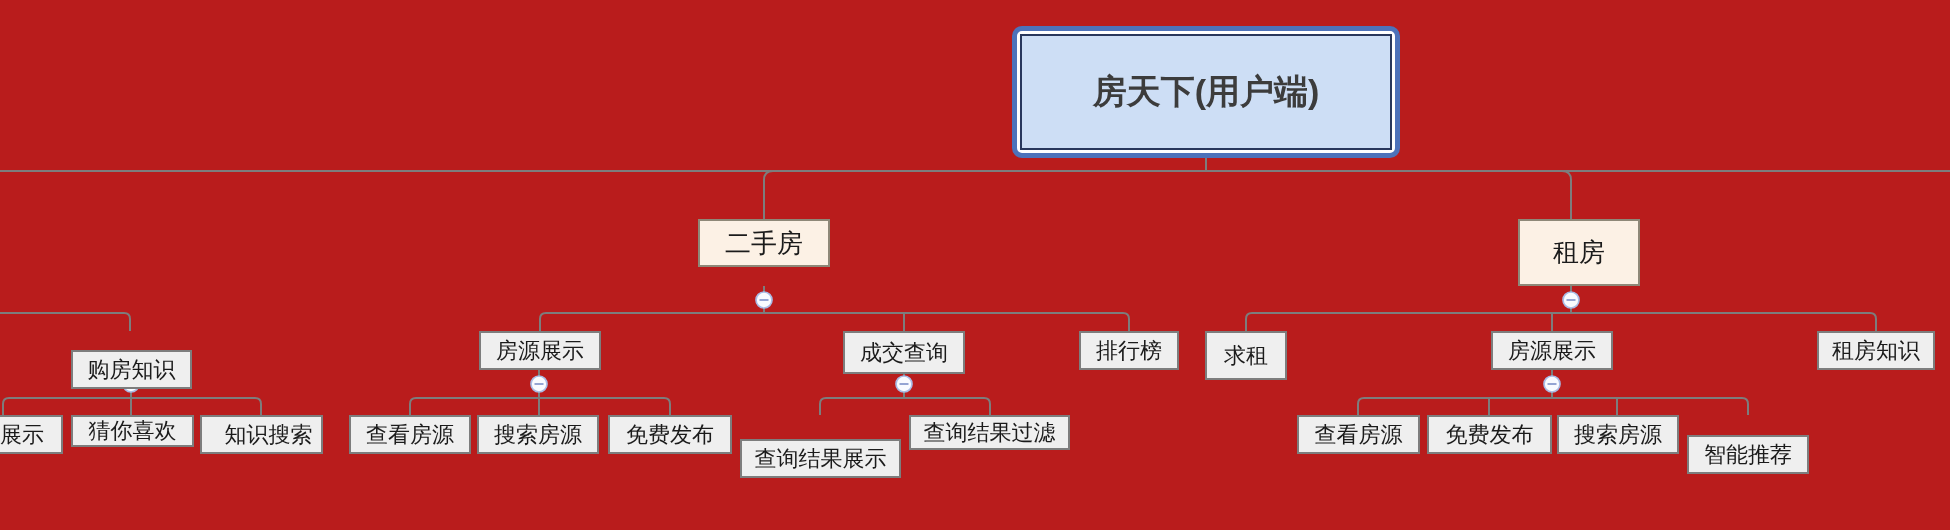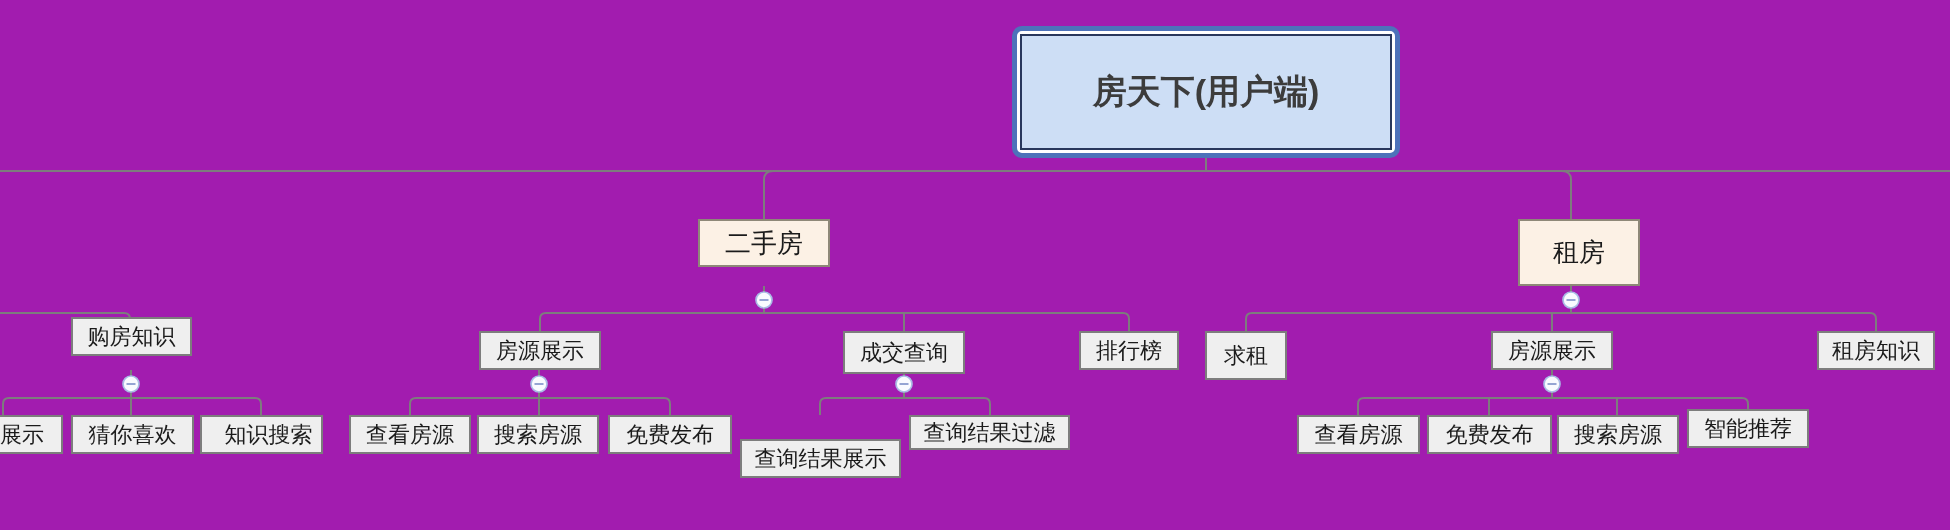--- a/index.html
+++ b/index.html
@@ -6,21 +6,21 @@
     margin: 0;
     padding: 0;
     background: #ffffff;
     font-family: "Liberation Sans", "DejaVu Sans", sans-serif;
   }
   #canvas {
     position: relative;
     width: 1950px;
     height: 530px;
     overflow: hidden;
-    background: #a21caf;
+    background: #b91c1c;
   }
   #connector-svg {
     position: absolute;
     left: 0;
     top: 0;
   }
   .node {
     position: absolute;
     box-sizing: border-box;
     display: flex;
@@ -115,32 +115,32 @@
       <g>
         <circle cx="1552" cy="384" r="8" fill="#f9fbff" stroke="#a9bbe5" stroke-width="1.7"></circle>
         <line x1="1547.5" y1="384" x2="1556.5" y2="384" stroke="#8a9bce" stroke-width="1.8"></line>
       </g>
     </svg>
 <div class="node root" style="left: 1012px; top: 26px; width: 388px; height: 132px;">
       <div class="root-inner">房天下(用户端)</div>
     </div>
     <div class="node main" style="left: 698px; top: 219px; width: 132px; height: 48px;">二手房</div>
     <div class="node main" style="left: 1518px; top: 219px; width: 122px; height: 67px;">租房</div>
-    <div class="node sub" style="left: 71px; top: 317px; width: 121px; height: 39px;">购房知识</div>
+    <div class="node sub" style="left: 71px; top: 350px; width: 121px; height: 39px;">购房知识</div>
     <div class="node sub" style="left: 479px; top: 331px; width: 122px; height: 39px;">房源展示</div>
     <div class="node sub" style="left: 843px; top: 331px; width: 122px; height: 43px;">成交查询</div>
     <div class="node sub" style="left: 1079px; top: 331px; width: 100px; height: 39px;">排行榜</div>
     <div class="node sub" style="left: 1205px; top: 331px; width: 82px; height: 49px; text-align: center;">求租</div>
     <div class="node sub" style="left: 1491px; top: 331px; width: 122px; height: 39px;">房源展示</div>
     <div class="node sub" style="left: 1817px; top: 331px; width: 118px; height: 39px; text-align: center;">租房知识</div>
     <div class="node sub align-right" style="left: -57px; top: 415px; width: 120px; height: 39px;">展示</div>
-    <div class="node sub" style="left: 71px; top: 415px; width: 123px; height: 39px;">猜你喜欢</div>
+    <div class="node sub" style="left: 71px; top: 415px; width: 123px; height: 32px;">猜你喜欢</div>
     <div class="node sub" style="left: 200px; top: 415px; width: 123px; height: 39px; padding-left: 14px;">知识搜索</div>
     <div class="node sub" style="left: 349px; top: 415px; width: 122px; height: 39px;">查看房源</div>
     <div class="node sub" style="left: 477px; top: 415px; width: 122px; height: 39px;">搜索房源</div>
     <div class="node sub" style="left: 608px; top: 415px; width: 124px; height: 39px;">免费发布</div>
     <div class="node sub" style="left: 740px; top: 415px; width: 161px; height: 39px; margin-top: 24px;">查询结果展示</div>
     <div class="node sub" style="left: 909px; top: 415px; width: 161px; height: 35px;">查询结果过滤</div>
     <div class="node sub" style="left: 1297px; top: 415px; width: 123px; height: 39px;">查看房源</div>
     <div class="node sub" style="left: 1427px; top: 415px; width: 125px; height: 39px;">免费发布</div>
     <div class="node sub" style="left: 1557px; top: 415px; width: 122px; height: 39px;">搜索房源</div>
-    <div class="node sub" style="left: 1687px; top: 409px; width: 122px; height: 39px;">智能推荐</div>
+    <div class="node sub" style="left: 1687px; top: 435px; width: 122px; height: 39px;">智能推荐</div>
   </div>
 
 </body></html>

